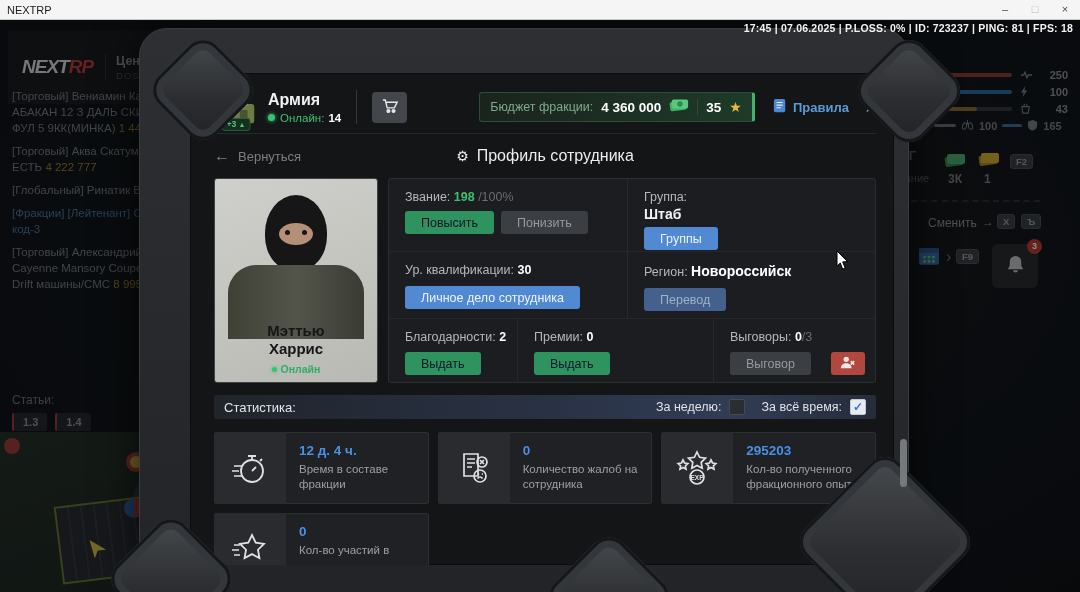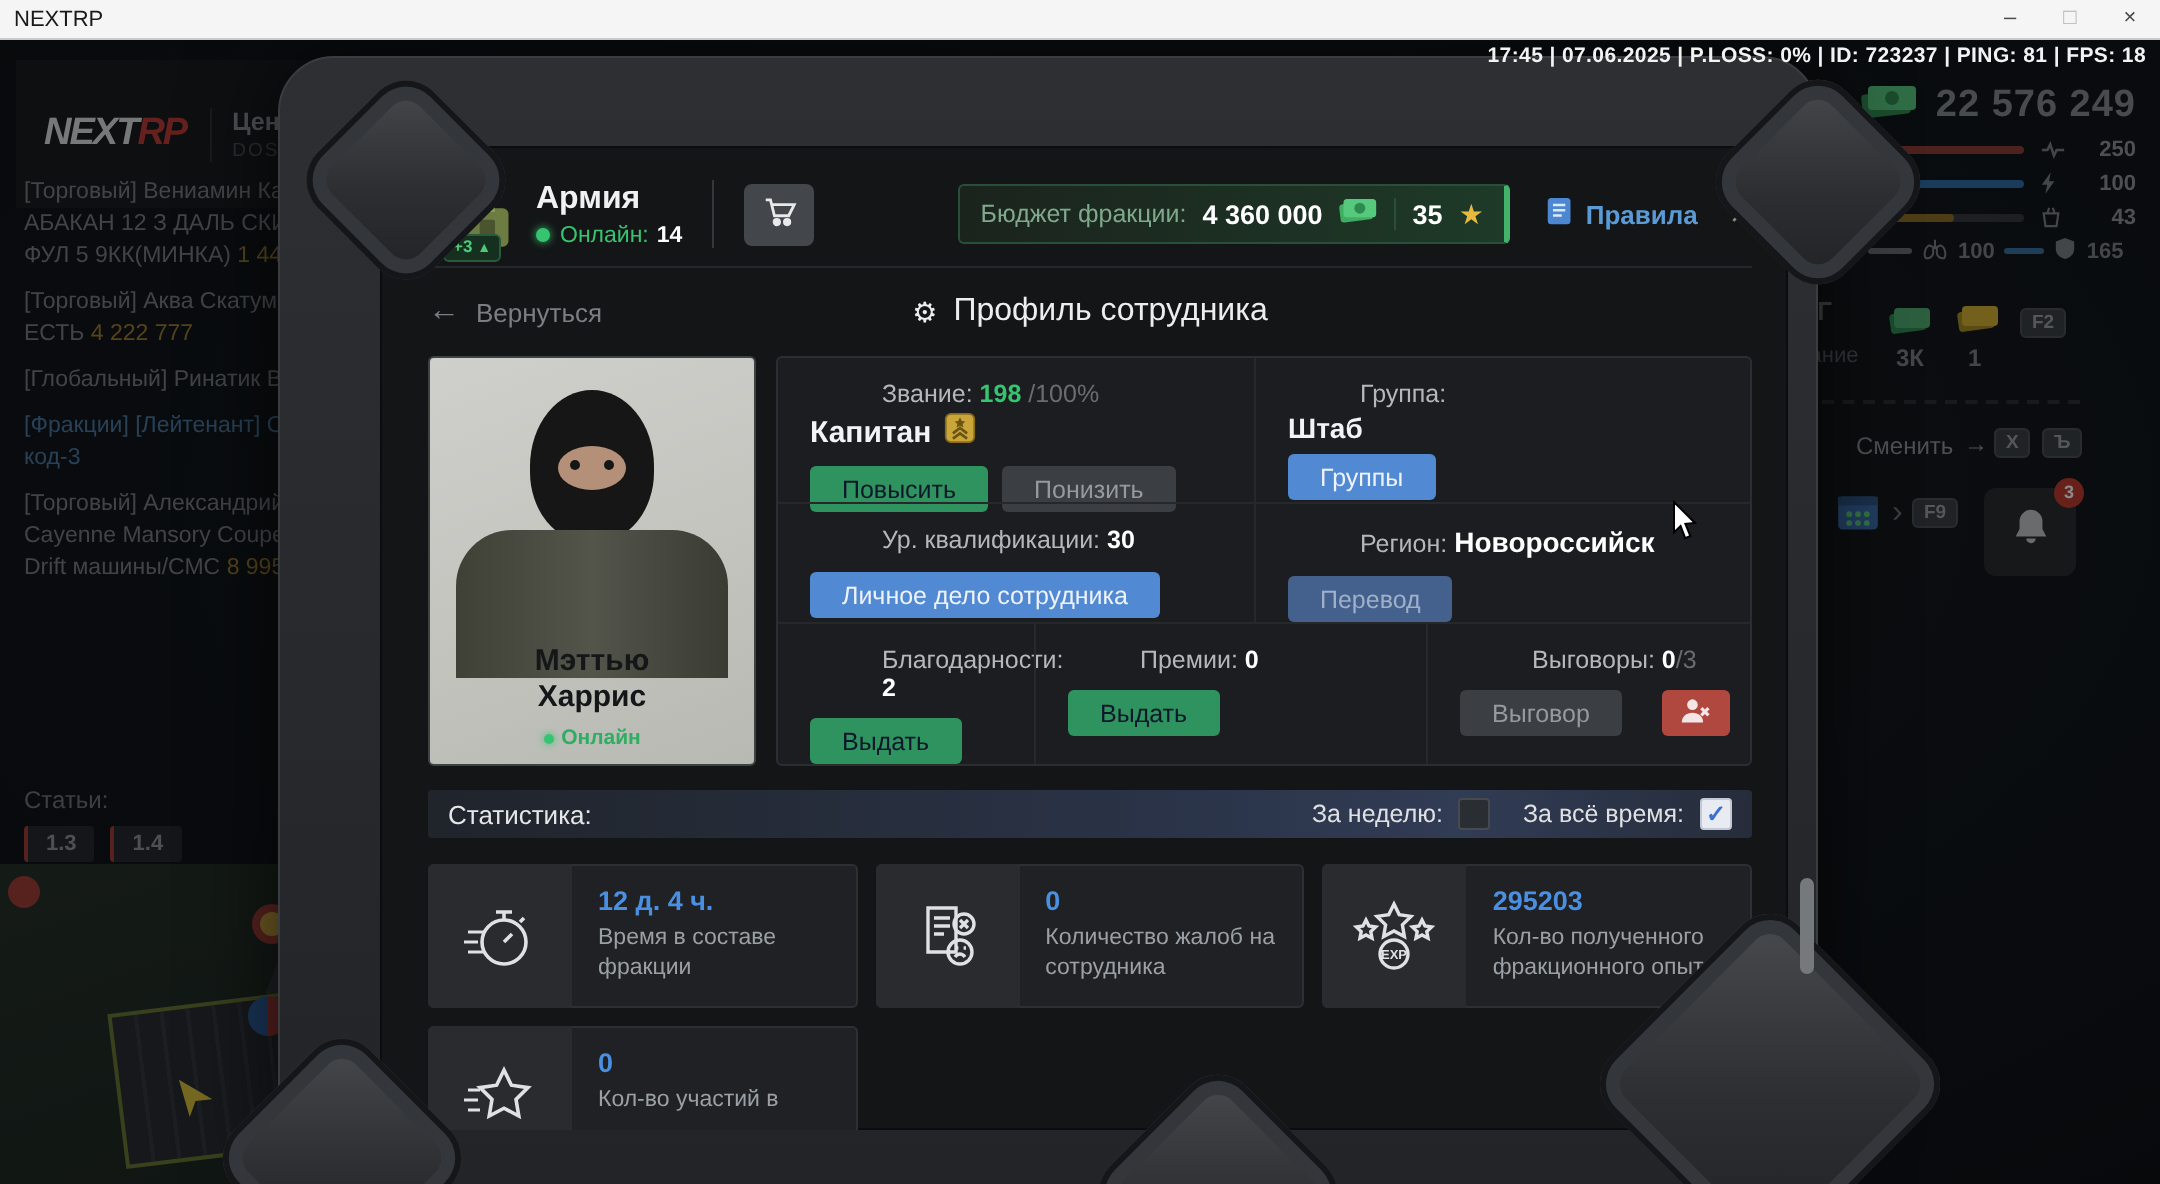--- a/index.html
+++ b/index.html
@@ -165,21 +165,21 @@
   .photo-online .dot { width:5px; height:5px; margin:0; }
 
   .details { flex:1; border:1px solid #2b2e31; border-radius:3px; background:#1b1d20;
     display:flex; flex-direction:column; }
   .d-row { display:grid; }
   .d-row1 { height:72px; grid-template-columns:238px 1fr; }
   .d-row2 { height:67px; grid-template-columns:238px 1fr; border-top:1px solid #26282b; }
   .d-row3 { flex:1; grid-template-columns:128px 196px 1fr; border-top:1px solid #26282b; }
   .d-cell { padding:11px 8px 0 16px; }
   .d-cell.bl { border-left:1px solid #26282b; }
-  .lbl { font-size:12.5px; color:#b5b8bb;margin-left:36px; }
+  .lbl { font-size:12.5px; color:#b5b8bb; }
   .lbl .green { color:#35c46f; font-weight:bold; }
   .lbl .dim-t { color:#6a6d70; }
   .lbl b { color:#fff; }
   .rank-name { display:flex; align-items:center; gap:6px; margin-top:2px;
     font-size:15px; font-weight:bold; color:#f2f3f4; }
   .strong-line { margin-top:2px; font-size:14px; font-weight:bold; color:#f2f3f4; }
   .btn-row { margin-top:7px; display:flex; gap:7px; }
   .btn { display:inline-flex; align-items:center; justify-content:center; height:23px; padding:0 16px;
     font-size:12.5px; border:none; border-radius:3px; cursor:pointer; font-family:inherit; }
   .btn-green { background:#2f9360; color:#0f172a; }
@@ -241,28 +241,20 @@
     <div class="chat-line trade gap"><span>[Торговый] Аква Скатум: ПРОДАМ</span></div>
     <div class="chat-line trade"><span>ЕСТЬ</span> <span class="price">4 222 777</span></div>
     <div class="chat-line gap"><span>[Глобальный] Ринатик Воровской:</span></div>
     <div class="chat-line faction gap"><span>[Фракции] [Лейтенант] Олег Толст</span></div>
     <div class="chat-line faction"><span>код-3</span></div>
     <div class="chat-line trade gap"><span>[Торговый] Александрий Бойко: П</span></div>
     <div class="chat-line trade"><span>Cayenne Mansory Coupe стоит на -</span></div>
     <div class="chat-line trade"><span>Drift машины/СМС</span> <span class="price">8 995 996</span></div>
   </div>
 
-  <div class="hud-money">
-    <span><svg width="30" height="20" viewBox="0 0 30 20">
-          <rect x="2" y="6" width="24" height="12" rx="2" fill="#2e8b4f" transform="rotate(-7 14 12)"></rect>
-          <rect x="5" y="3" width="24" height="12" rx="2" fill="#57c97d"></rect>
-          <circle cx="17" cy="9" r="3.5" fill="#2e8b4f"></circle>
-        </svg></span>
-    <b>22 576 249</b>
-  </div>
 
   <div class="vitals">
     <div class="vrow v-health">
       <span class="vbar">
           <span class="vfill"></span>
         </span>
       <span class="vicon">
           <svg width="13" height="10" viewBox="0 0 14 10">
             <path d="M1 5h3l1.5-3 2 6L9 5h4" stroke="#7c7f82" fill="none" stroke-width="1.4"></path>
           </svg>
@@ -455,28 +447,20 @@
           <div class="photo-online">
             <span class="dot"></span>
             <span>Онлайн</span>
           </div>
         </div>
 
         <div class="details">
           <div class="d-row d-row1">
             <div class="d-cell">
               <div class="lbl"><span>Звание:</span> <span class="green">198</span><span class="dim-t"> /100%</span></div>
-              <div class="rank-name">
-                  <span>Капитан</span>
-                <span><svg width="16" height="16" viewBox="0 0 18 18">
-                      <rect x="1" y="1" width="16" height="16" rx="3" fill="#caa53a" stroke="#8a6d1c"></rect>
-                      <path d="M5 12l4-3 4 3M5 15l4-3 4 3" stroke="#6b5414" stroke-width="1.5" fill="none"></path>
-                      <path d="M9 3l1 2 2 .3-1.5 1.4.4 2L9 7.8 7.1 8.7l.4-2L6 5.3 8 5z" fill="#6b5414"></path>
-                    </svg></span>
-              </div>
               <div class="btn-row">
                 <button class="btn btn-green">Повысить</button>
                 <button class="btn btn-dark">Понизить</button>
               </div>
             </div>
             <div class="d-cell bl">
               <div class="lbl">Группа:</div>
               <div class="strong-line">Штаб</div>
               <div class="btn-row" style="margin-top:5px;">
                 <button class="btn btn-blue">Группы</button>

